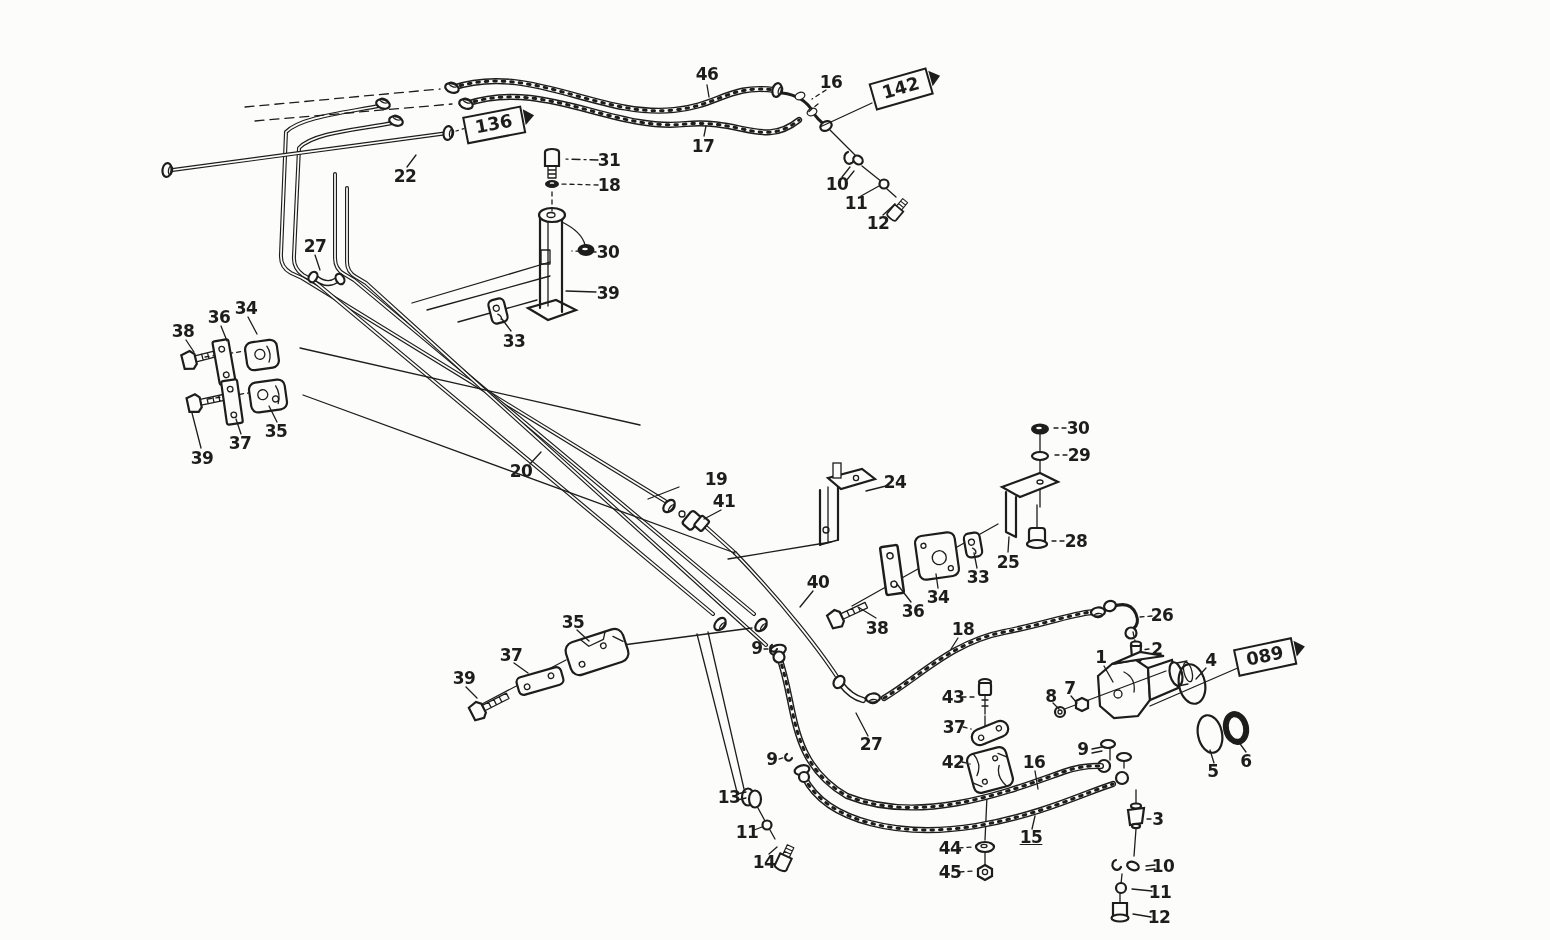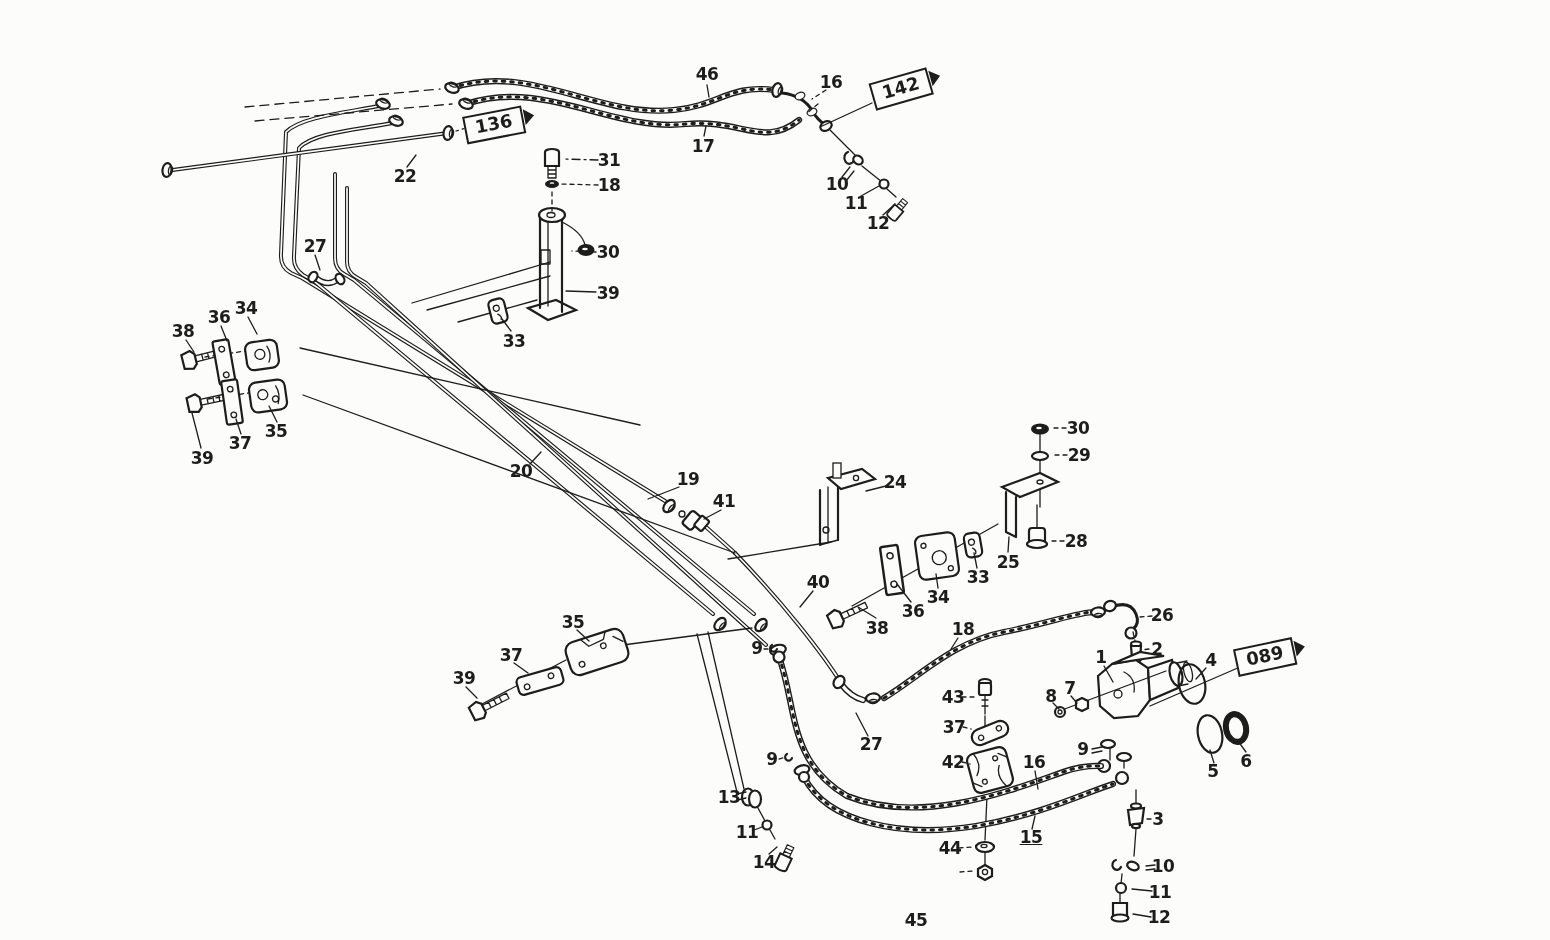--- a/index.html
+++ b/index.html
@@ -417,21 +417,21 @@
       <div class="callout" style="left: 856px; top: 203px;">11</div>
       <div class="callout" style="left: 878px; top: 223px;">12</div>
       <div class="callout" style="left: 315px; top: 246px;">27</div>
       <div class="callout" style="left: 183px; top: 331px;">38</div>
       <div class="callout" style="left: 219px; top: 317px;">36</div>
       <div class="callout" style="left: 246px; top: 308px;">34</div>
       <div class="callout" style="left: 240px; top: 443px;">37</div>
       <div class="callout" style="left: 276px; top: 431px;">35</div>
       <div class="callout" style="left: 202px; top: 458px;">39</div>
       <div class="callout" style="left: 521px; top: 471px;">20</div>
-      <div class="callout" style="left: 688px; top: 479px;">19</div>
+      <div class="callout" style="left: 716px; top: 479px;">19</div>
       <div class="callout" style="left: 724px; top: 501px;">41</div>
       <div class="callout" style="left: 895px; top: 482px;">24</div>
       <div class="callout" style="left: 1078px; top: 428px;">30</div>
       <div class="callout" style="left: 1079px; top: 455px;">29</div>
       <div class="callout" style="left: 1076px; top: 541px;">28</div>
       <div class="callout" style="left: 1008px; top: 562px; text-align: right;">25</div>
       <div class="callout" style="left: 978px; top: 577px;">33</div>
       <div class="callout" style="left: 938px; top: 597px;">34</div>
       <div class="callout" style="left: 913px; top: 611px;">36</div>
       <div class="callout" style="left: 877px; top: 628px;">38</div>
@@ -449,21 +449,21 @@
       <div class="callout" style="left: 1034px; top: 762px;">16</div>
       <div class="callout" style="left: 1083px; top: 749px;">9</div>
       <div class="callout" style="left: 1213px; top: 771px;">5</div>
       <div class="callout" style="left: 1246px; top: 761px;">6</div>
       <div class="callout" style="left: 757px; top: 648px;">9</div>
       <div class="callout" style="left: 772px; top: 759px;">9</div>
       <div class="callout" style="left: 729px; top: 797px;">13</div>
       <div class="callout" style="left: 747px; top: 832px;">11</div>
       <div class="callout" style="left: 764px; top: 862px;">14</div>
       <div class="callout" style="left: 950px; top: 848px;">44</div>
-      <div class="callout" style="left: 916px; top: 872px; margin-top: 48px;">45</div>
+      <div class="callout" style="left: 950px; top: 872px;">45</div>
       <div class="callout" style="left: 1031px; top: 837px; text-decoration: underline;">15</div>
       <div class="callout" style="left: 573px; top: 622px;">35</div>
       <div class="callout" style="left: 511px; top: 655px;">37</div>
       <div class="callout" style="left: 464px; top: 678px;">39</div>
       <div class="callout" style="left: 871px; top: 744px;">27</div>
       <div class="callout" style="left: 1158px; top: 819px;">3</div>
       <div class="callout" style="left: 1163px; top: 866px;">10</div>
       <div class="callout" style="left: 1160px; top: 892px;">11</div>
       <div class="callout" style="left: 1159px; top: 917px;">12</div>
       <div class="boxed" style="left: 494px; top: 125px; --rot: -11deg;"><span>136</span><span class="flag"></span></div>

